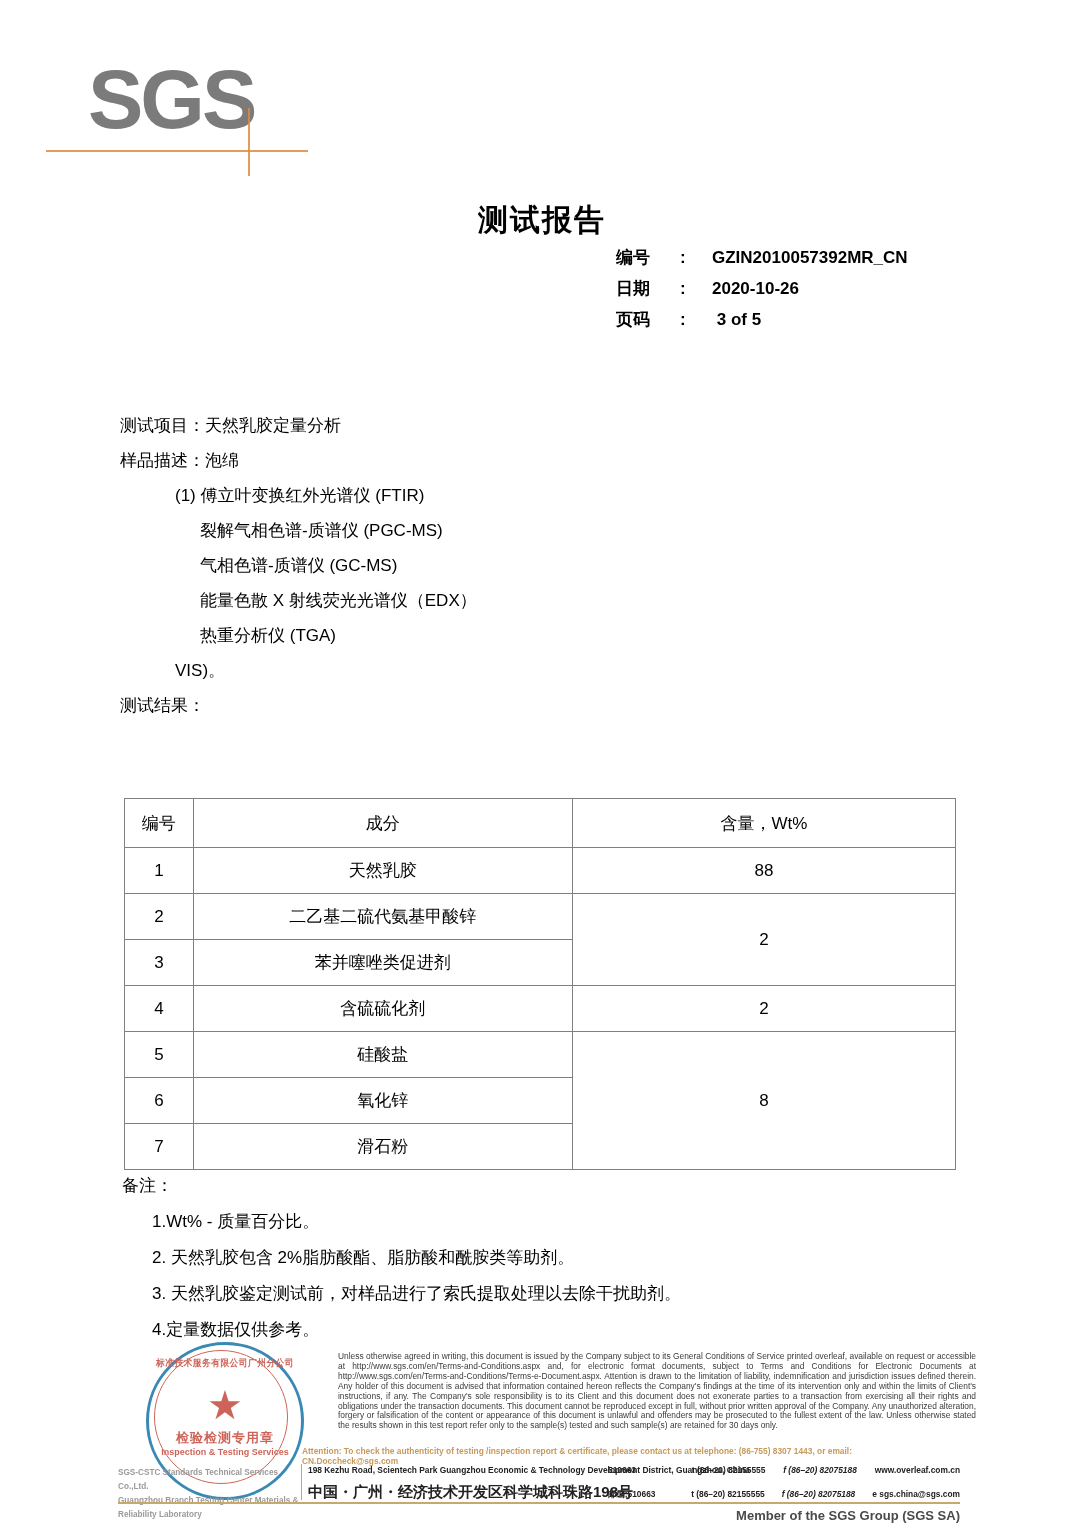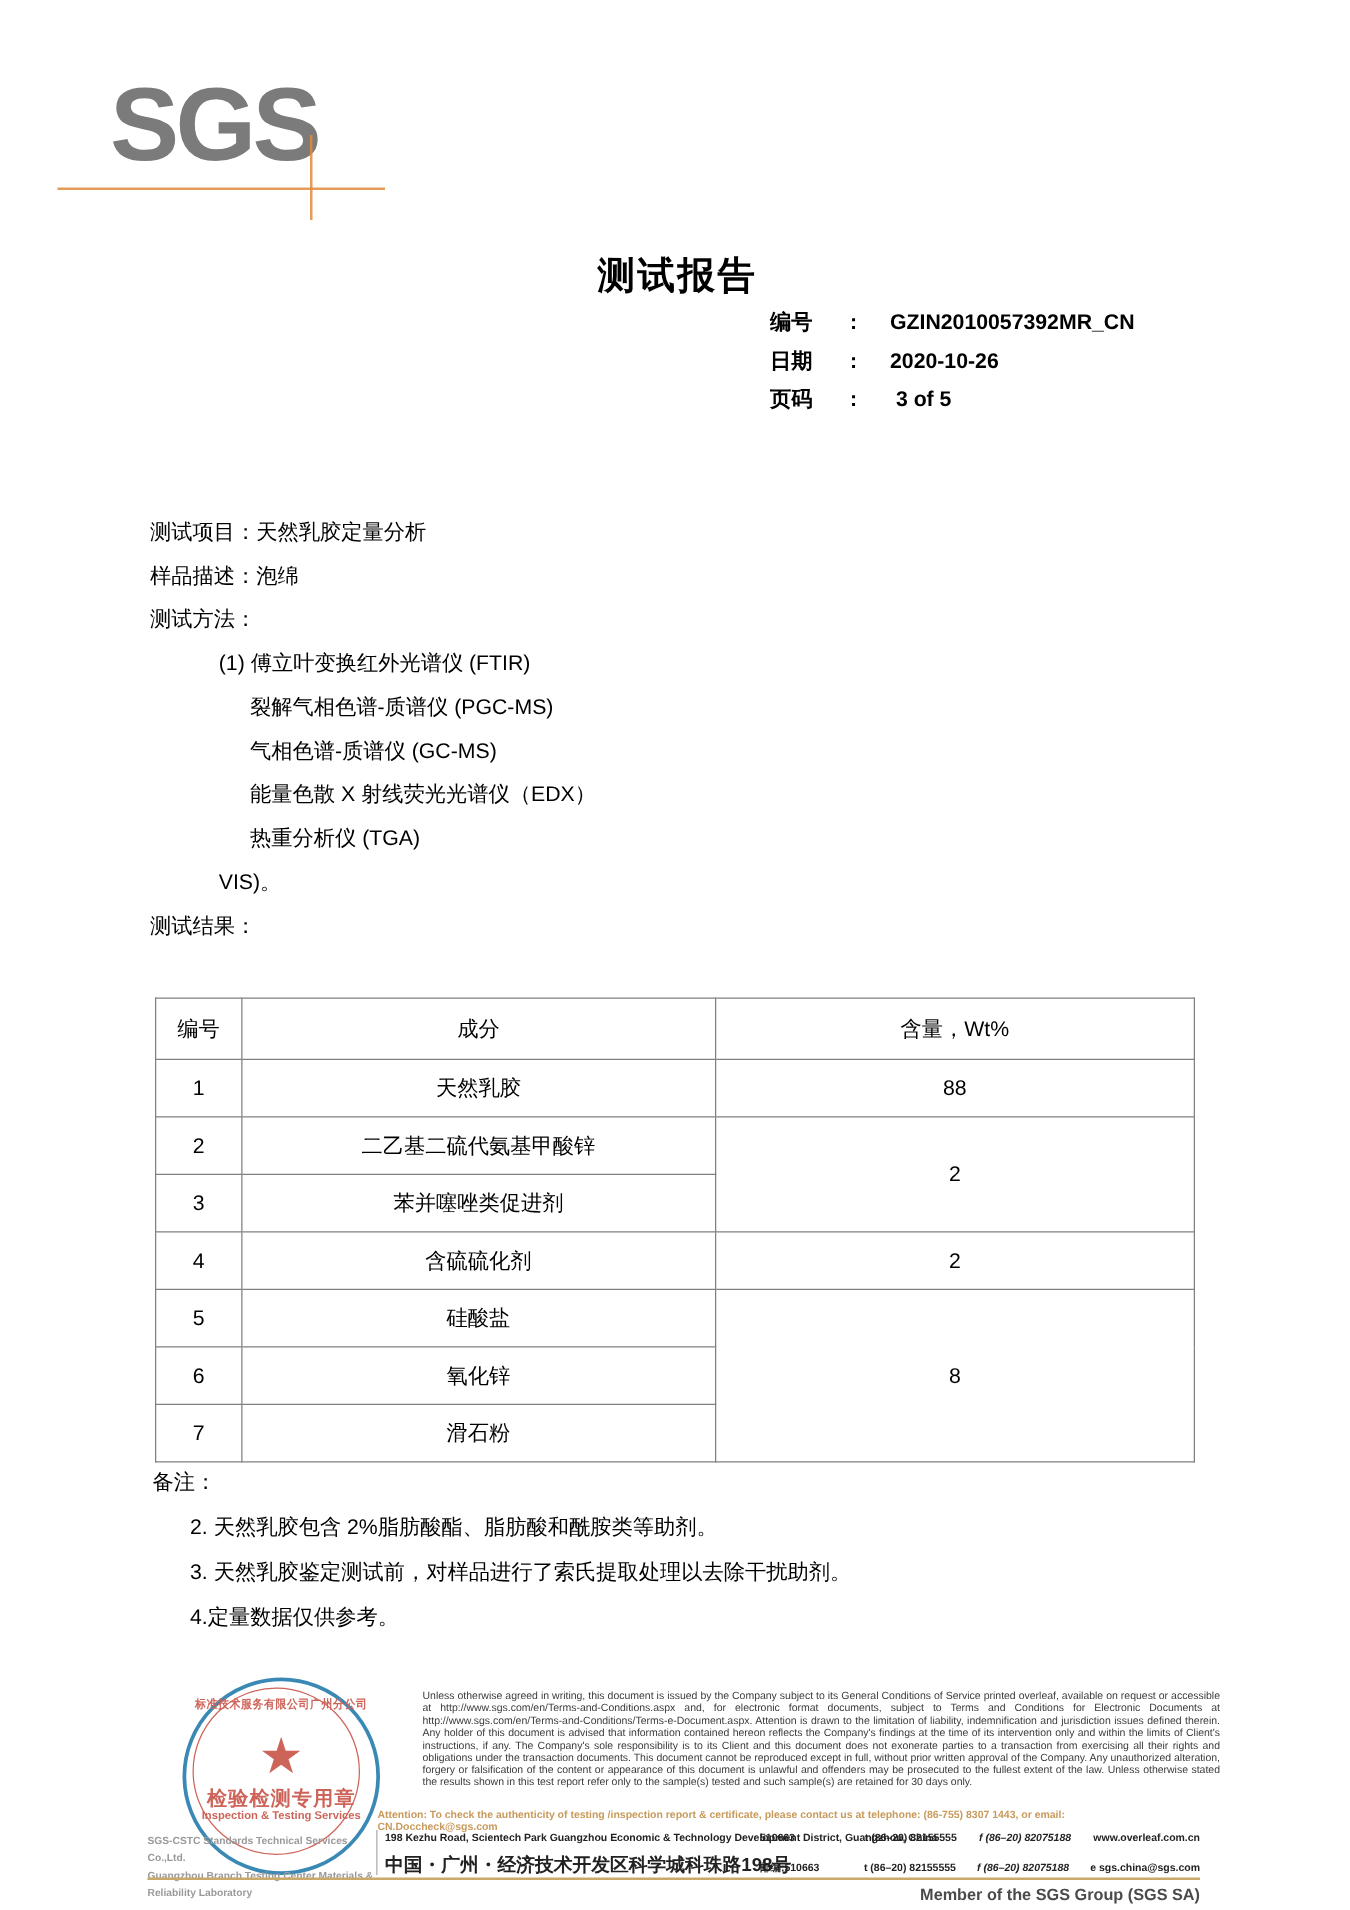--- a/index.html
+++ b/index.html
@@ -151,21 +151,21 @@
     transform: translateX(-50%);
     font-size: 40px;
     line-height: 40px;
     color: #c0392b;
   }
   #stamp-cn {
     position: absolute;
     left: 0; right: 0;
     top: 84px;
     text-align: center;
-    font-size: 16px;
+    font-size: 13px;
     font-weight: 700;
     letter-spacing: 1px;
   }
   #stamp-en {
     position: absolute;
     left: 0; right: 0;
     top: 102px;
     text-align: center;
     font-size: 9px;
     font-weight: 700;
@@ -288,21 +288,20 @@
   <div class="meta-row">
     <span class="meta-label">页码</span>
     <span class="meta-colon">:</span>
     <span class="meta-value"> 3 of 5</span>
   </div>
 </div>
 
 <div id="content">
   <div class="line">测试项目：天然乳胶定量分析</div>
   <div class="line">样品描述：泡绵</div>
-  <div class="line">测试方法：</div>
   <div class="line indent1">(1) 傅立叶变换红外光谱仪 (FTIR)</div>
   <div class="line indent2">裂解气相色谱-质谱仪 (PGC-MS)</div>
   <div class="line indent2">气相色谱-质谱仪 (GC-MS)</div>
   <div class="line indent2">能量色散 X 射线荧光光谱仪（EDX）</div>
   <div class="line indent2">热重分析仪 (TGA)</div>
   <div class="line indent1">VIS)。</div>
   <div class="line">测试结果：</div>
 </div>
 
 <table id="results-table">
@@ -344,20 +343,21 @@
     </tr>
     <tr>
       <td class="col-no">7</td>
       <td class="col-ing">滑石粉</td>
     </tr>
   </tbody>
 </table>
 
 <div id="remarks">
   <div class="line">备注：</div>
+  <div class="line r-item">1.Wt% - 质量百分比。</div>
   <div class="line r-item">2. 天然乳胶包含 2%脂肪酸酯、脂肪酸和酰胺类等助剂。</div>
   <div class="line r-item">3. 天然乳胶鉴定测试前，对样品进行了索氏提取处理以去除干扰助剂。</div>
   <div class="line r-item">4.定量数据仅供参考。</div>
 </div>
 
 <div id="stamp">
   <div id="stamp-inner"></div>
   <div id="stamp-arc-top">标准技术服务有限公司广州分公司</div>
   <div id="stamp-star">★</div>
   <div id="stamp-cn">检验检测专用章</div>

